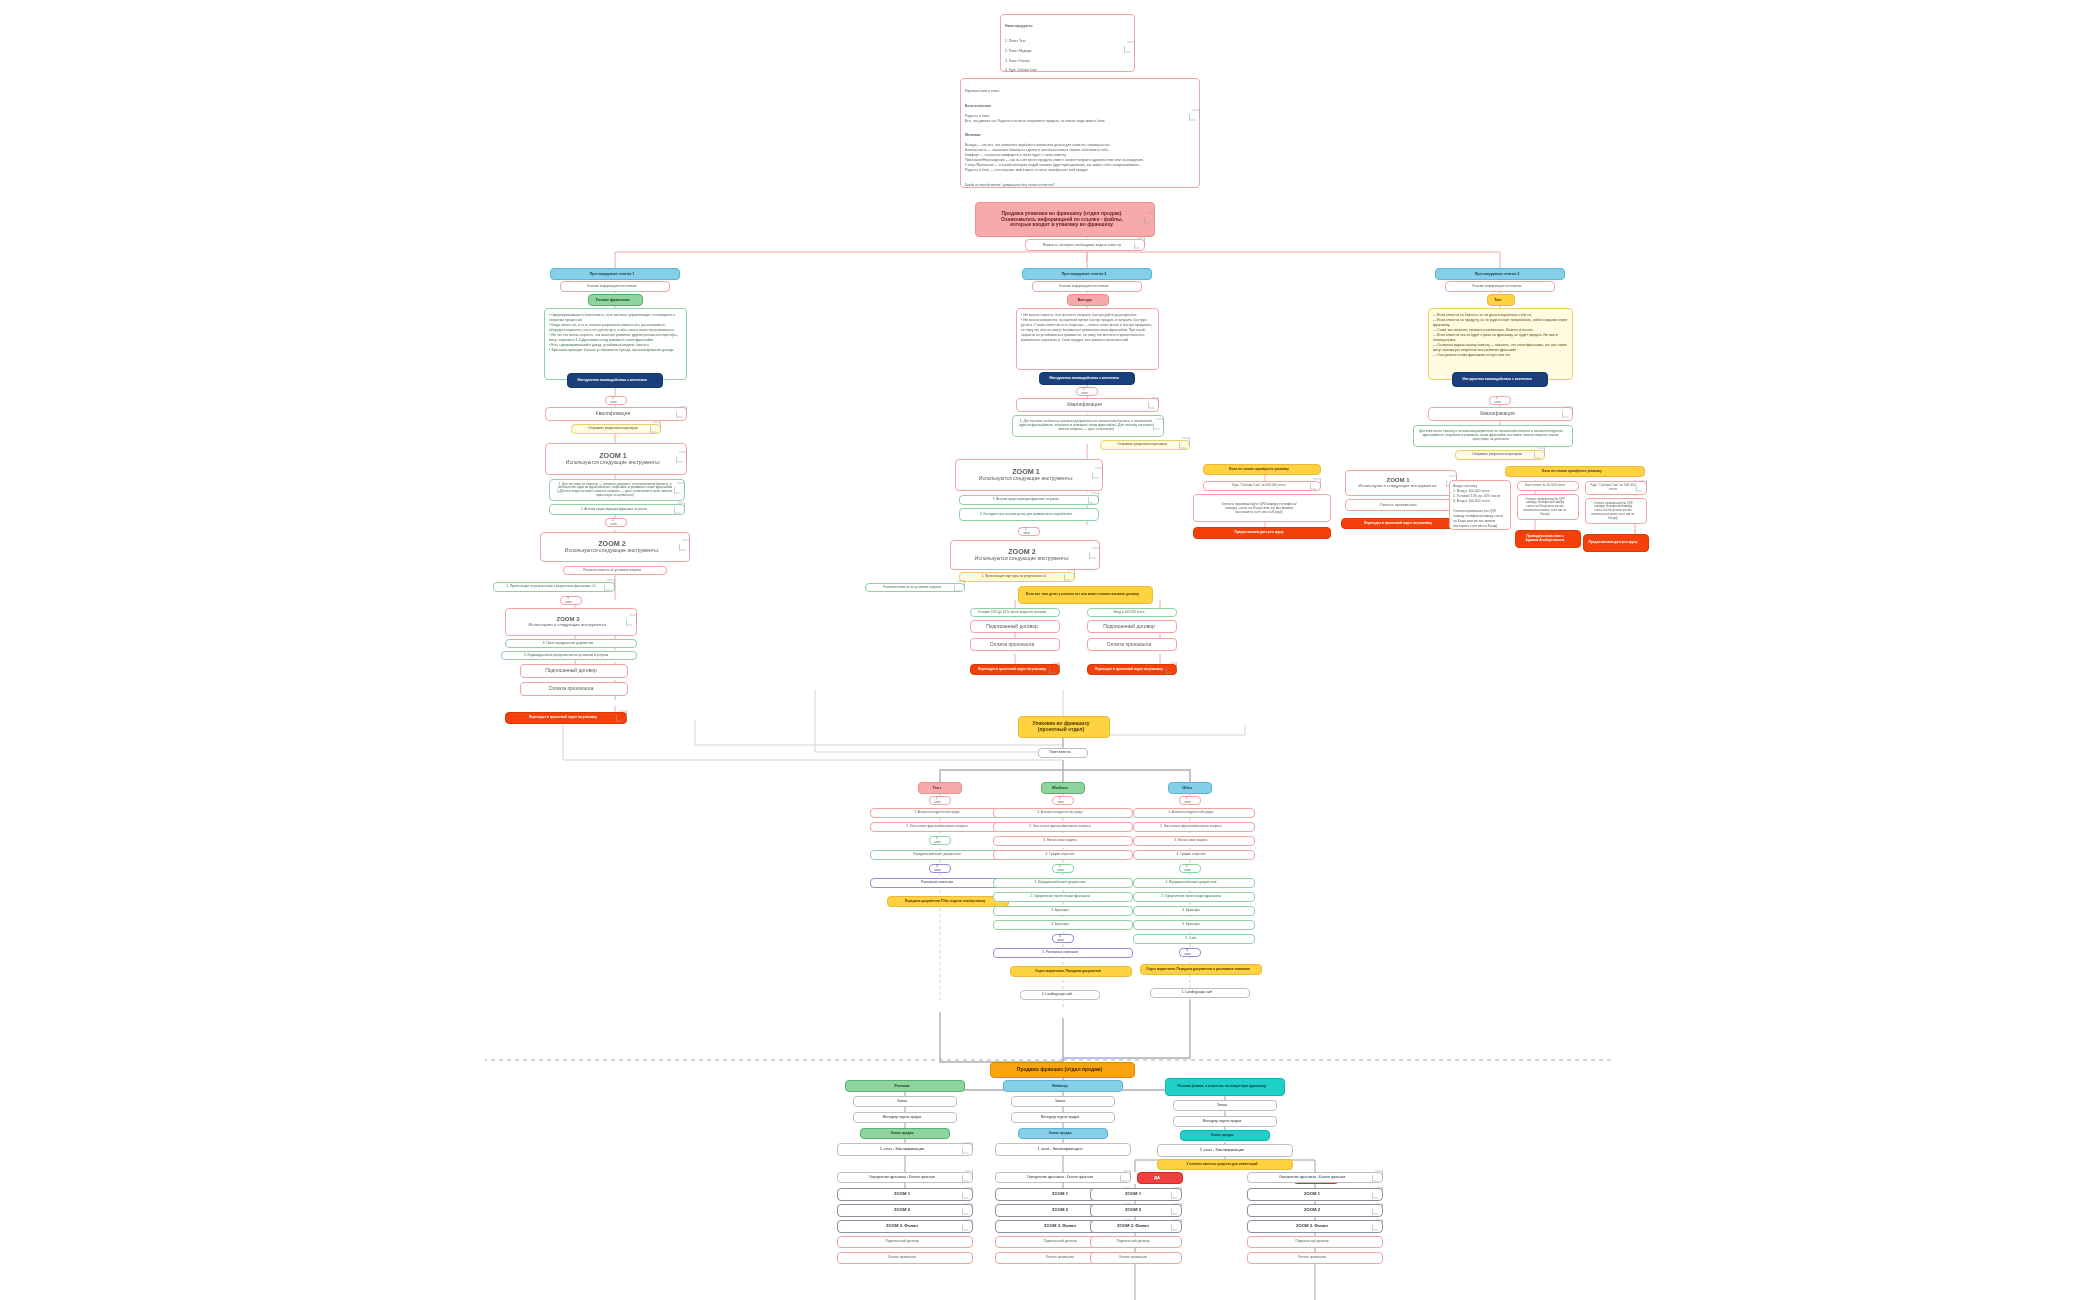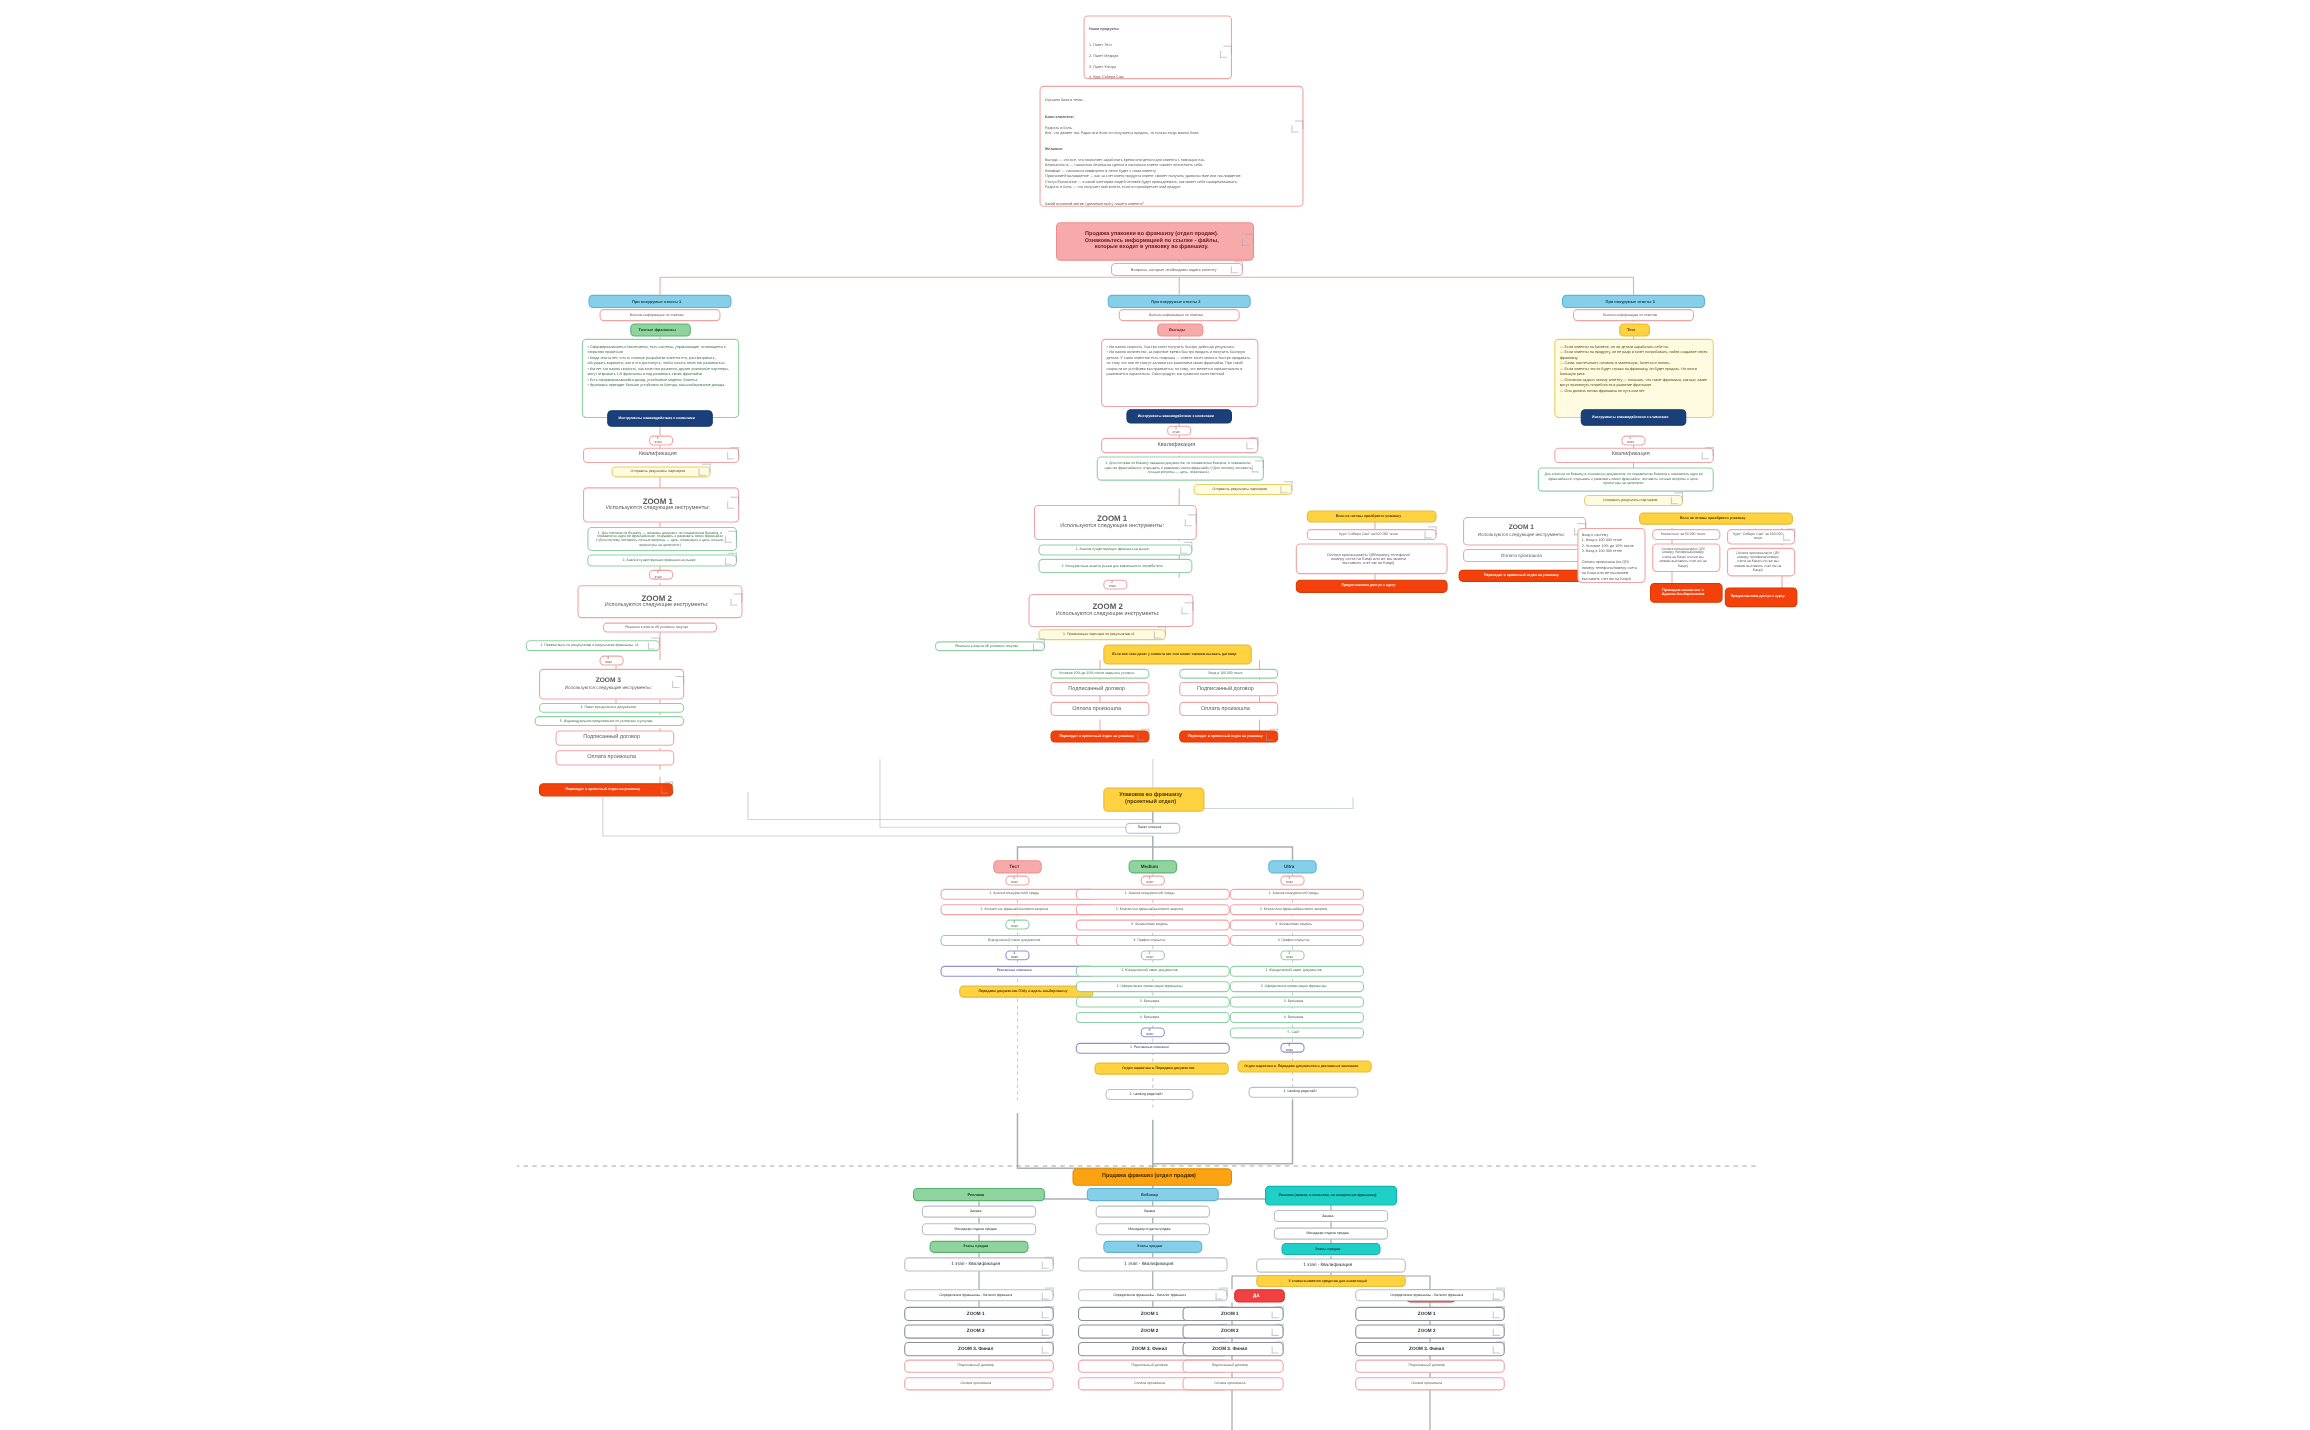--- a/index.html
+++ b/index.html
@@ -4,21 +4,21 @@
 <style>
   * { box-sizing: border-box; }
   html, body { margin:0; padding:0; }
   body {
     width:2100px; height:1300px;
     background:#ffffff;
     font-family:"Liberation Sans", sans-serif;
     overflow:hidden;
     position:relative;
   }
-  #canvas { position:absolute; inset:0; }
+  #canvas { position:absolute; inset:0;margin-left:15px; }
   svg#wires { position:absolute; left:0; top:0; width:2100px; height:1300px; pointer-events:none; }
 
   .node {
     position:absolute;
     border-radius:4px;
     display:flex; align-items:center; justify-content:center;
     text-align:center;
     padding:2px 10px 2px 4px;
     line-height:1.15;
     z-index:3;

